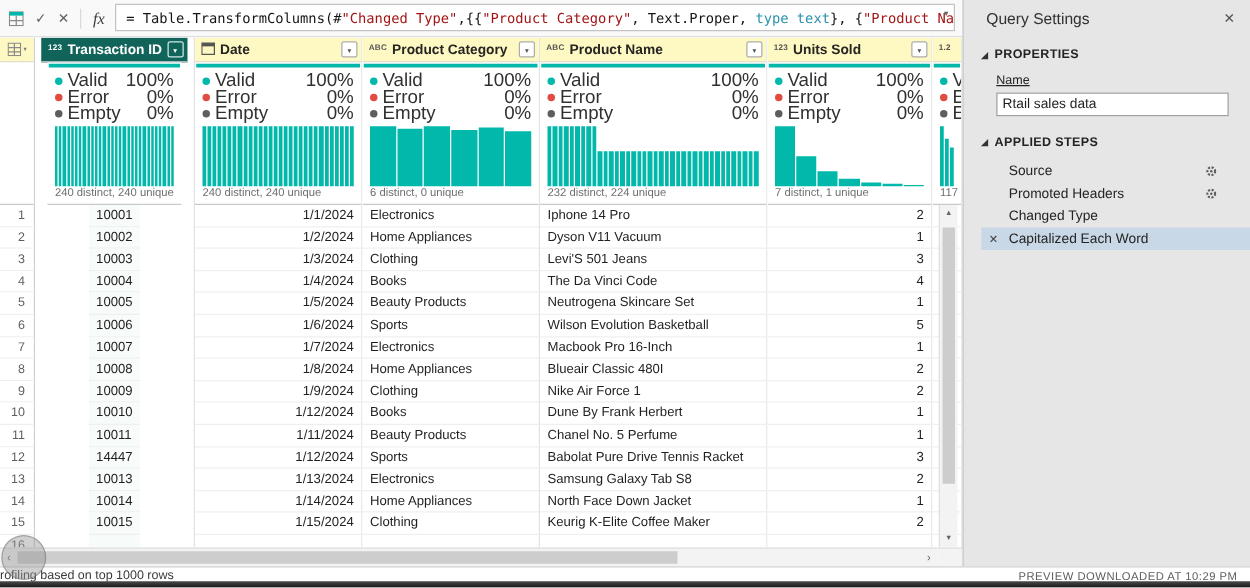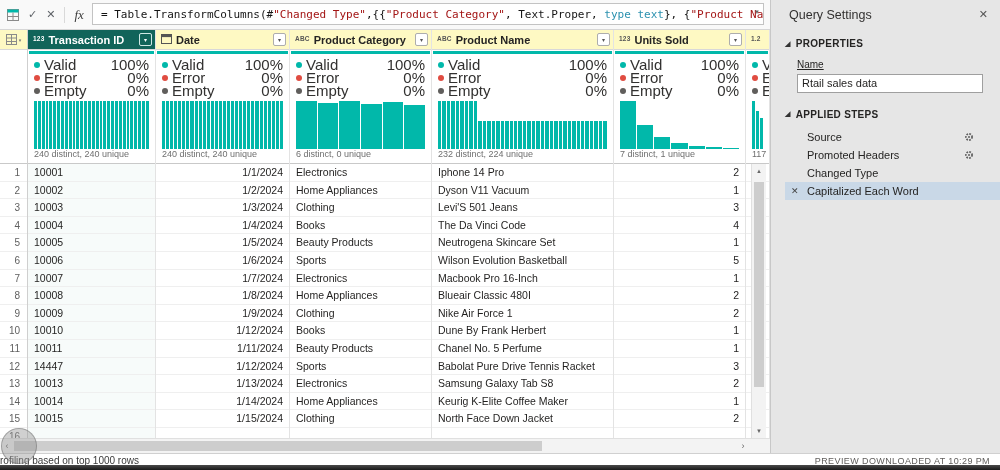--- a/index.html
+++ b/index.html
@@ -150,21 +150,21 @@
             <div class="cell rownum">9</div>
             <div class="cell rownum">10</div>
             <div class="cell rownum">11</div>
             <div class="cell rownum">12</div>
             <div class="cell rownum">13</div>
             <div class="cell rownum">14</div>
             <div class="cell rownum">15</div>
             <div class="cell rownum">16</div>
           </div>
         </div>
-        <div class="col sel" style="width: 128px;">
+        <div class="col sel" style="width: 128px; align-items: center;">
           <div class="col-hdr">
             <div class="ticon">123</div>
             <div class="col-name">Transaction ID</div>
             <div class="filter-btn">▾</div>
           </div>
           <div class="quality">
             <div class="q-line"></div>
             <div class="q-row">
               <div class="dot dot-valid"></div>
               <span>Valid</span>
@@ -436,22 +436,22 @@
             <div class="cell">The Da Vinci Code</div>
             <div class="cell">Neutrogena Skincare Set</div>
             <div class="cell">Wilson Evolution Basketball</div>
             <div class="cell">Macbook Pro 16-Inch</div>
             <div class="cell">Blueair Classic 480I</div>
             <div class="cell">Nike Air Force 1</div>
             <div class="cell">Dune By Frank Herbert</div>
             <div class="cell">Chanel No. 5 Perfume</div>
             <div class="cell">Babolat Pure Drive Tennis Racket</div>
             <div class="cell">Samsung Galaxy Tab S8</div>
+            <div class="cell">North Face Down Jacket</div>
             <div class="cell">Keurig K-Elite Coffee Maker</div>
-            <div class="cell">North Face Down Jacket</div>
             <div class="cell"></div>
           </div>
         </div>
         <div class="col" style="width: 132px;">
           <div class="col-hdr">
             <div class="ticon">123</div>
             <div class="col-name">Units Sold</div>
             <div class="filter-btn">▾</div>
           </div>
           <div class="quality">

